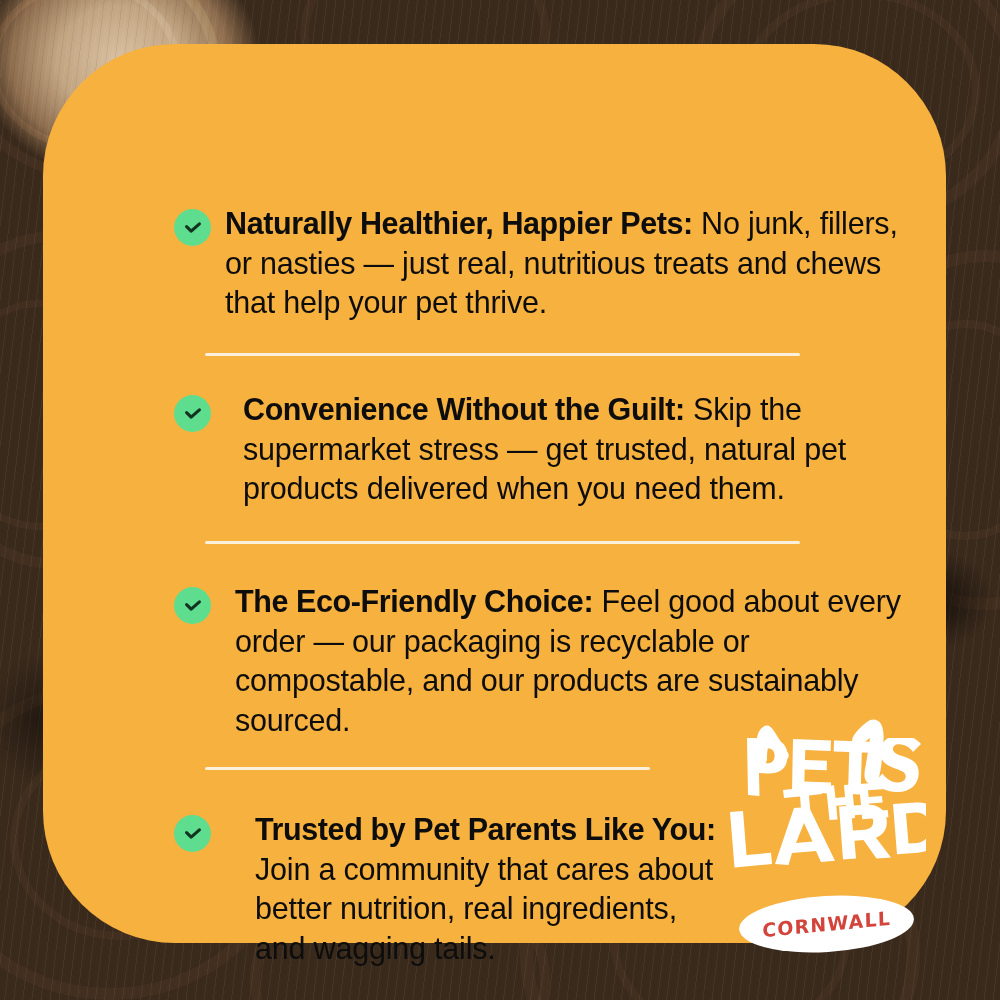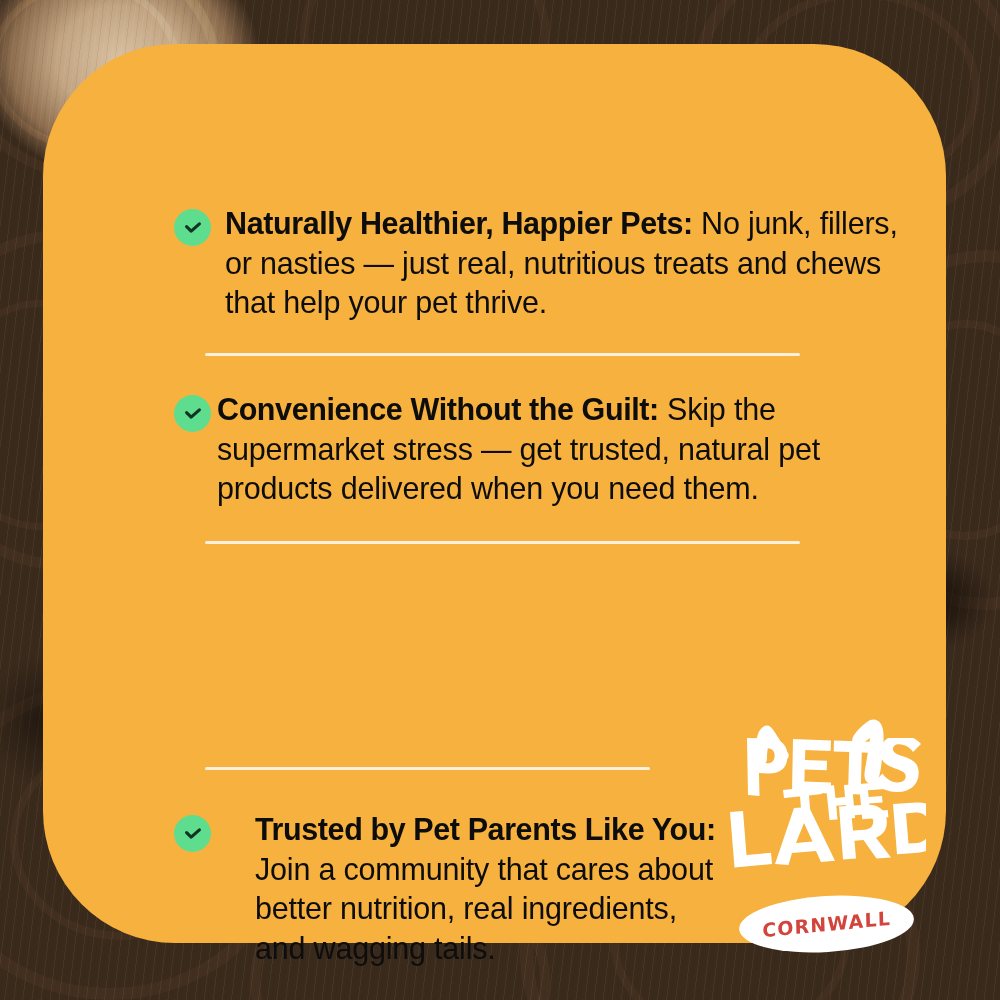--- a/index.html
+++ b/index.html
@@ -78,21 +78,21 @@
     color:#0d0d0d;
     letter-spacing:-0.2px;
     font-weight:400;
   }
   .btext b{ font-weight:700; letter-spacing:-0.4px; }
 
   .b1{ left:131px; top:82px; width:740px; }
   .b1 .btext{ margin-left:14px; }
 
   .b2{ left:131px; top:268px; width:740px; }
-  .b2 .btext{ margin-left:6px; }
+  .b2 .btext{ margin-left:32px; }
 
   .b3{ left:131px; top:460px; width:745px; }
   .b3 .btext{ margin-left:24px; }
 
   .b4{ left:131px; top:688px; width:560px; }
   .b4 .btext{ margin-left:44px; }
 
   .divider{
     position:absolute; height:3px;
     background:#FBF0DC; border-radius:2px;
@@ -166,20 +166,28 @@
       <span class="check">
         <svg width="22" height="22" viewBox="0 0 24 24" aria-hidden="true">
           <path d="M5 10.5 L10 15.5 L19 7.5" fill="none" stroke="#133321" stroke-width="3.4" stroke-linecap="round" stroke-linejoin="round"></path>
         </svg>
       </span>
       <div class="btext"><b>Convenience Without the Guilt:</b><span> Skip the supermarket stress — get trusted, natural pet products delivered when you need them.</span></div>
     </div>
 
     <div class="divider d2"></div>
 
+    <div class="block b3">
+      <span class="check">
+        <svg width="22" height="22" viewBox="0 0 24 24" aria-hidden="true">
+          <path d="M5 10.5 L10 15.5 L19 7.5" fill="none" stroke="#133321" stroke-width="3.4" stroke-linecap="round" stroke-linejoin="round"></path>
+        </svg>
+      </span>
+      <div class="btext"><b>The Eco-Friendly Choice:</b><span> Feel good about every order — our packaging is recyclable or compostable, and our products are sustainably sourced.</span></div>
+    </div>
 
     <div class="divider d3"></div>
 
     <div class="block b4">
       <span class="check">
         <svg width="22" height="22" viewBox="0 0 24 24" aria-hidden="true">
           <path d="M5 10.5 L10 15.5 L19 7.5" fill="none" stroke="#133321" stroke-width="3.4" stroke-linecap="round" stroke-linejoin="round"></path>
         </svg>
       </span>
       <div class="btext"><b>Trusted by Pet Parents Like You:</b><span> Join a community that cares about better nutrition, real ingredients, and wagging tails.</span></div>

